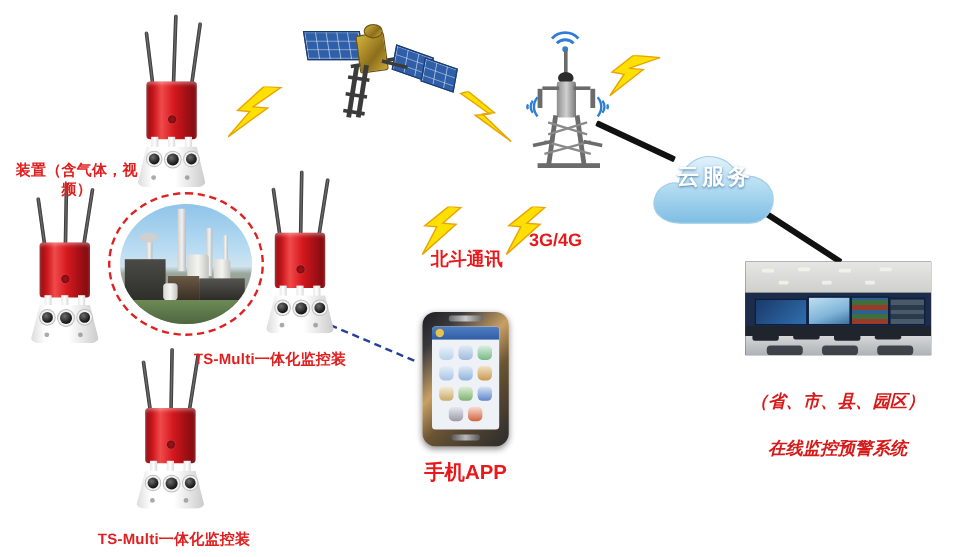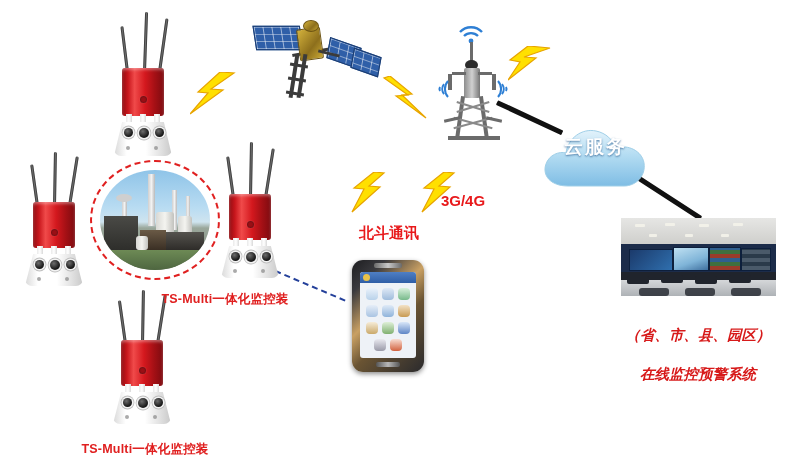--- a/index.html
+++ b/index.html
@@ -317,38 +317,40 @@
          clip-path:polygon(14% 0,86% 0,100% 100%,0 100%);"></div>
     <div class="dev-port" style="left:13px;top:108px;width:9px;height:9px;"></div>
     <div class="dev-port" style="left:28px;top:108px;width:10px;height:10px;"></div>
     <div class="dev-port" style="left:44px;top:108px;width:9px;height:9px;"></div>
     <div class="dev-dot" style="left:15px;top:125px;width:4px;height:4px;"></div>
     <div class="dev-dot" style="left:43px;top:125px;width:4px;height:4px;"></div>
   </div>
 
   <div class="lbl lbl-dev" style="left:2px;top:88px;width:124px;">
     <br>
+    <span>装置（含气体，视频）</span>
   </div>
 
 
   <div class="lbl lbl-dev" style="left:160px;top:276px;width:130px;">
     <span>TS-Multi一体化监控装</span><br>
   </div>
 
   <div class="lbl lbl-dev" style="left:78px;top:426px;width:134px;">
     <span>TS-Multi一体化监控装</span><br>
     
   </div>
 
 
-  <div class="lbl lbl-med" style="left:344px;top:224px;width:90px;text-align:center;">北斗通讯</div>
+  <div class="lbl lbl-med" style="left:344px;top:208px;width:90px;text-align:center;">北斗通讯</div>
 
   <div class="lbl lbl-med" style="left:428px;top:192px;width:70px;">3G/4G</div>
 
 
 
+  <div class="lbl lbl-big" style="left:340px;top:383px;width:96px;">手机APP</div>
 
   <div class="lbl lbl-ctr" style="left:598px;top:306px;width:200px;font-style:italic;">
     <span>（省、市、县、园区）</span><br>
     <span>在线监控预警系统</span>
   </div>
 
 </div>
 
 </body></html>

